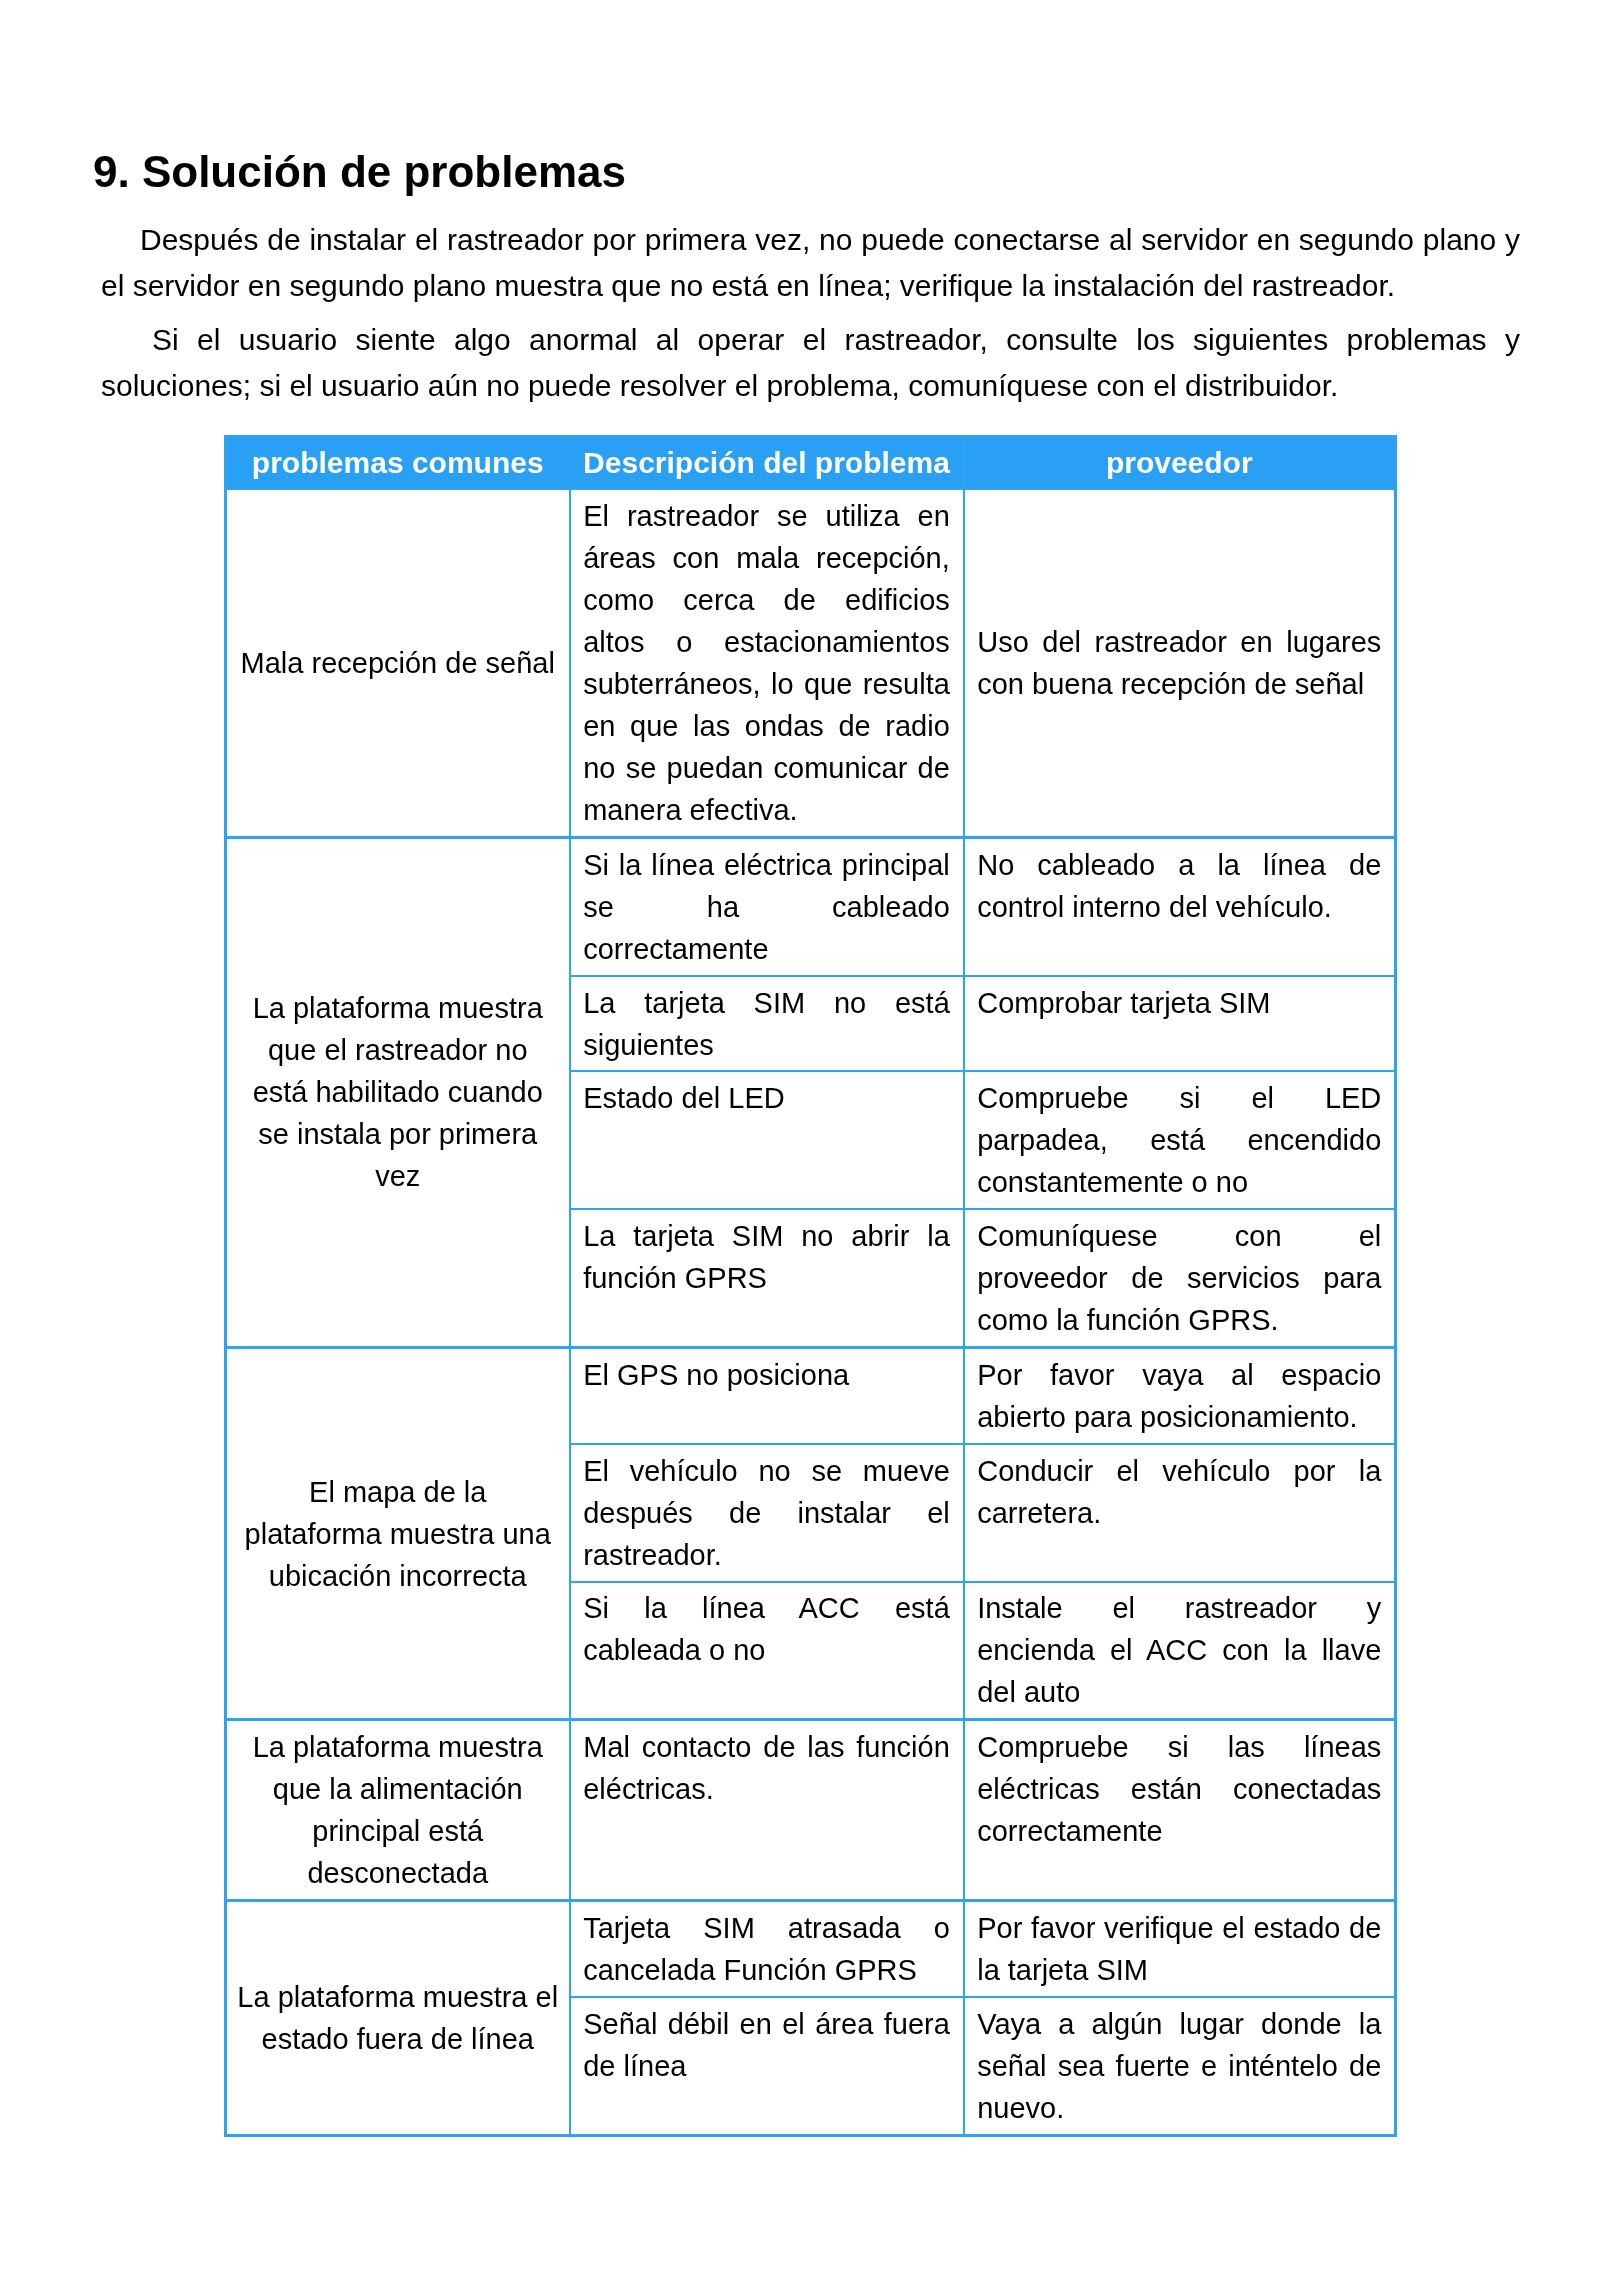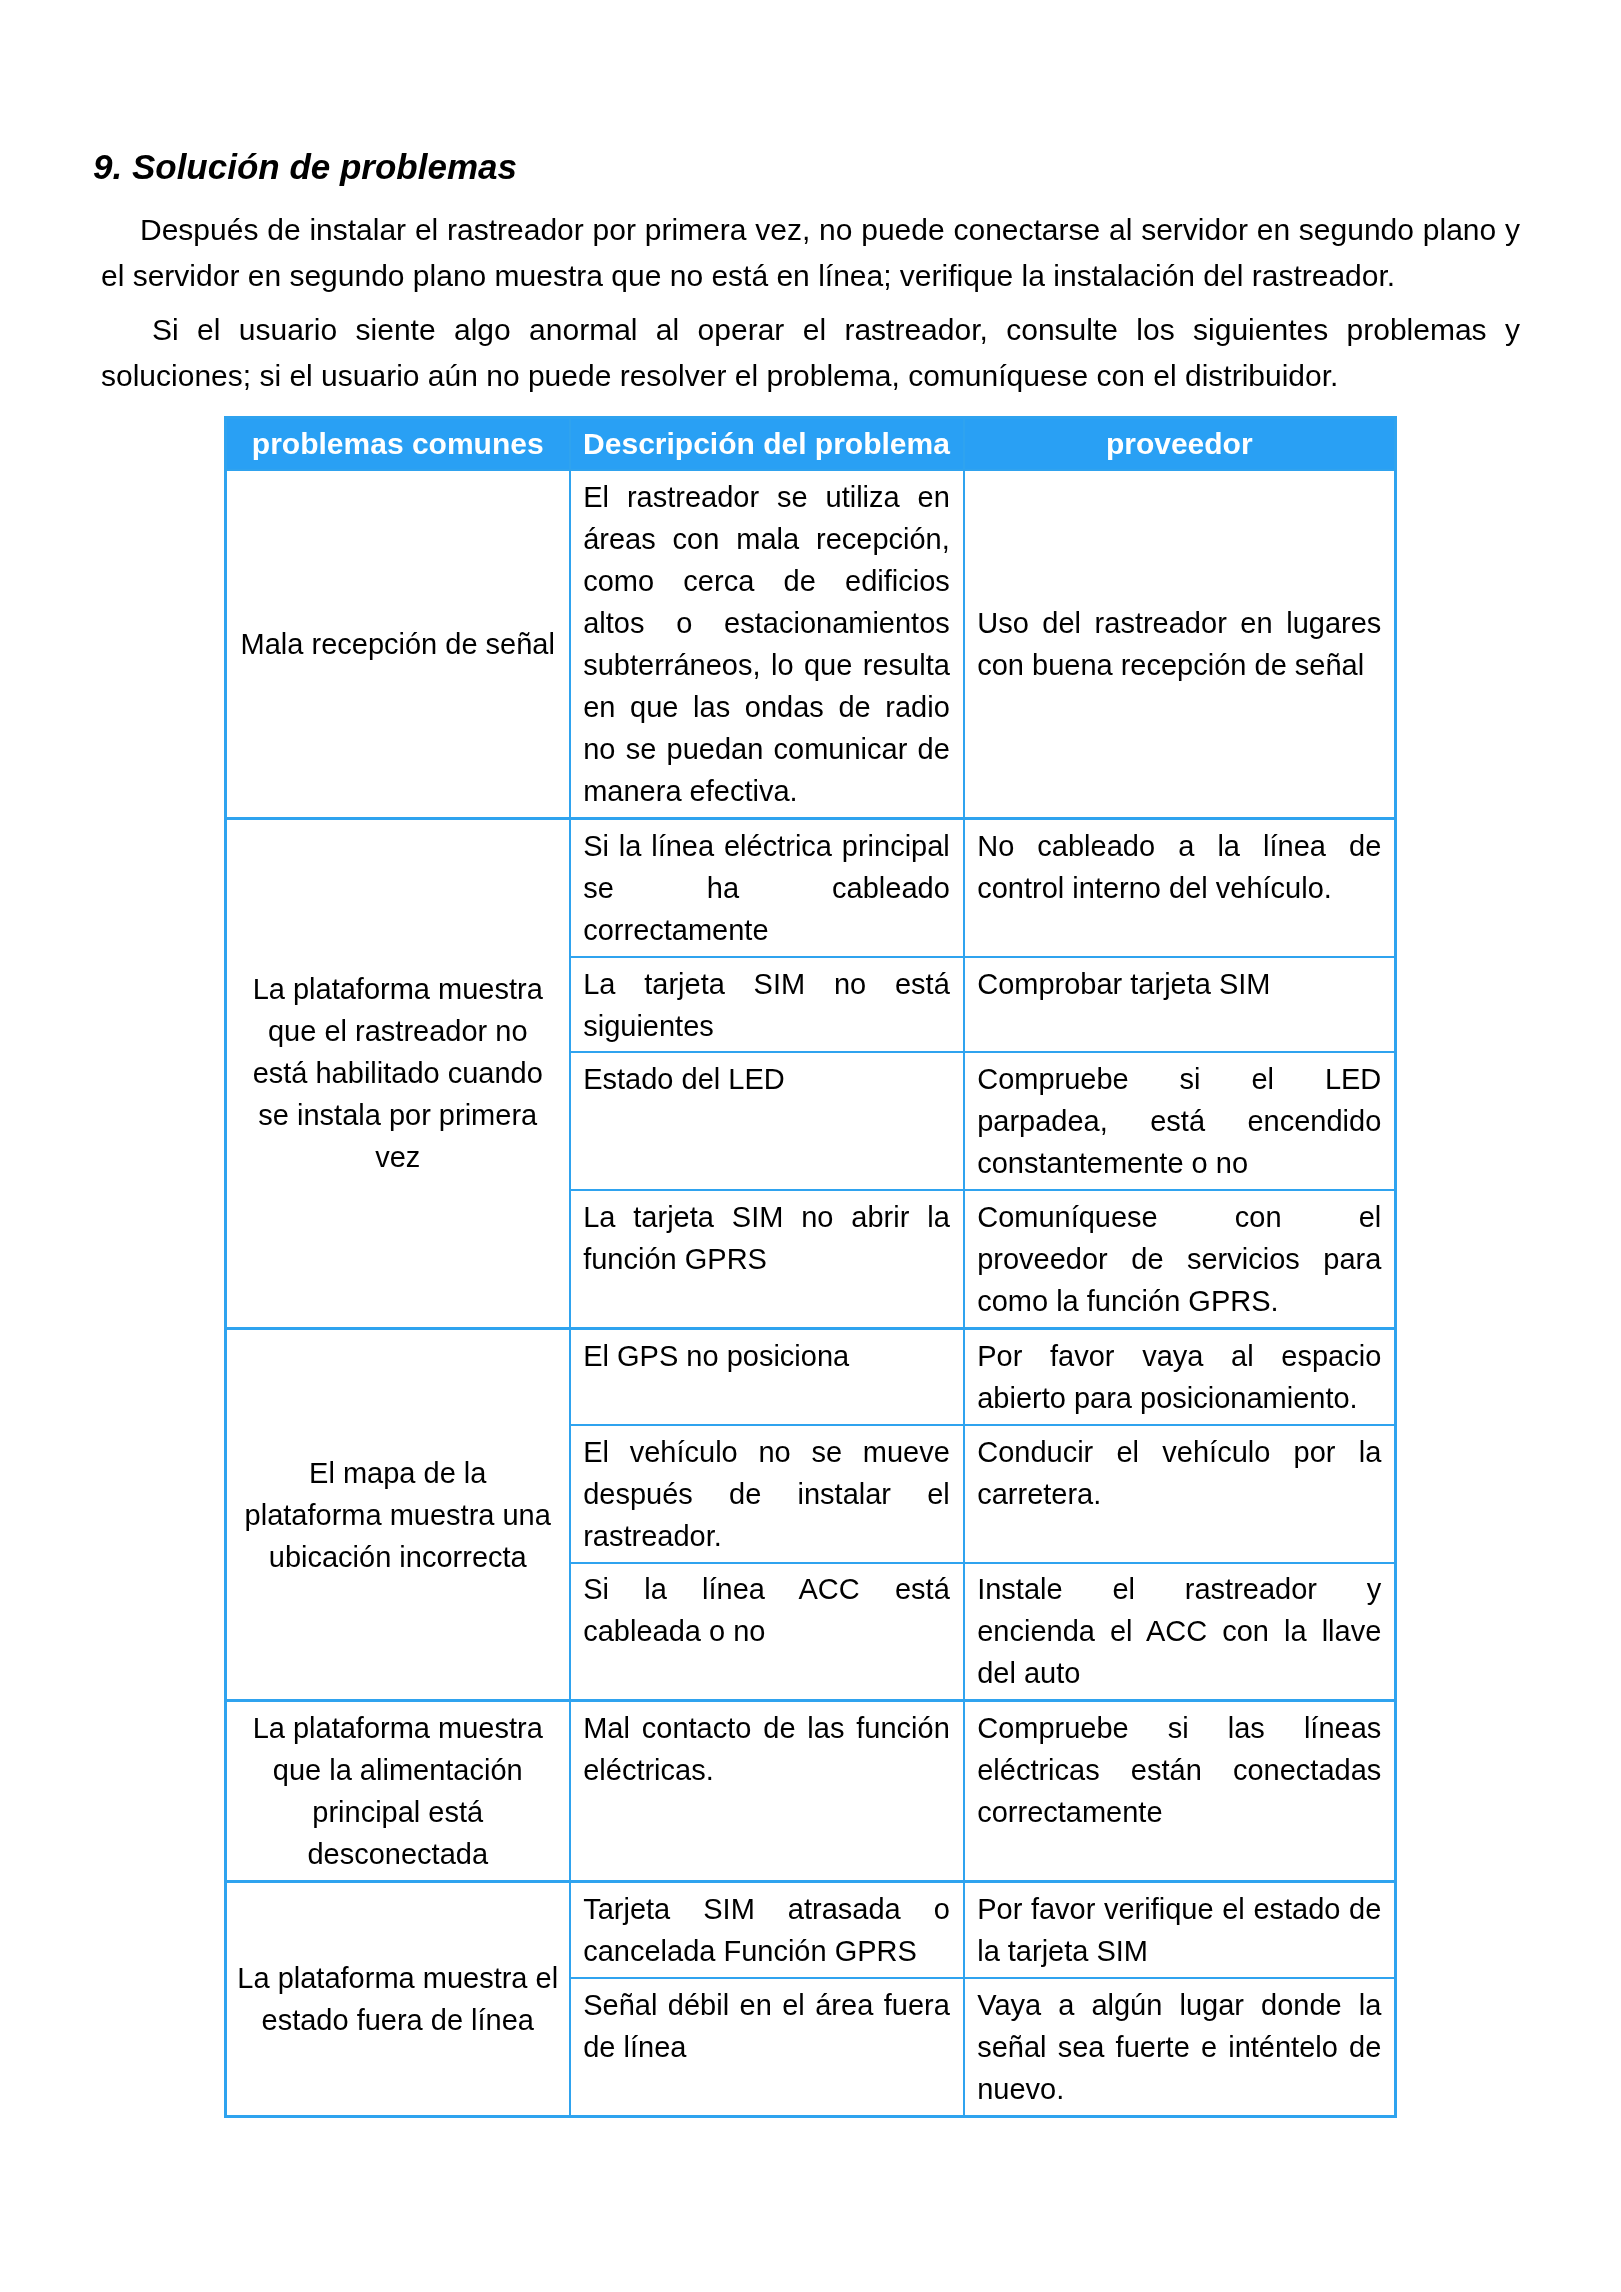--- a/index.html
+++ b/index.html
@@ -4,29 +4,29 @@
 <style>
   * { box-sizing: border-box; }
   html,body { margin:0; padding:0; background:#ffffff; }
   body {
     width:1621px; height:2293px;
     font-family:"Liberation Sans", sans-serif;
     color:#000;
     padding:147px 93px 0 93px;
   }
   .page-title {
-    font-size:35px; font-weight:bold; margin:0 0 19.6px 0; letter-spacing:0;font-style:italic;
+    font-size:44px; font-weight:bold; margin:0 0 19.6px 0; letter-spacing:0;
   }
   .para {
     font-size:30px; line-height:46px; margin:8px; text-align:justify;
   }
   .para.indent-1 { text-indent:39px; }
   .para.indent-2 { text-indent:51px; }
   table.trouble {
-    width:1170px; margin:17px auto 0 auto;
+    width:1170px; margin:26px auto 0 auto;
     border-collapse:collapse; table-layout:fixed;
     border:3.9px solid #2fa3ef;
   }
   col.c1 { width:344px; } col.c2 { width:394px; } col.c3 { width:432px; }
   th, td { border:2px solid #2fa3ef; }
   th {
     background:#29a0f4; color:#ffffff;
     font-size:30px; font-weight:bold; height:53px;
     text-align:center; vertical-align:middle; padding:3.9px 7.8px;
   }

